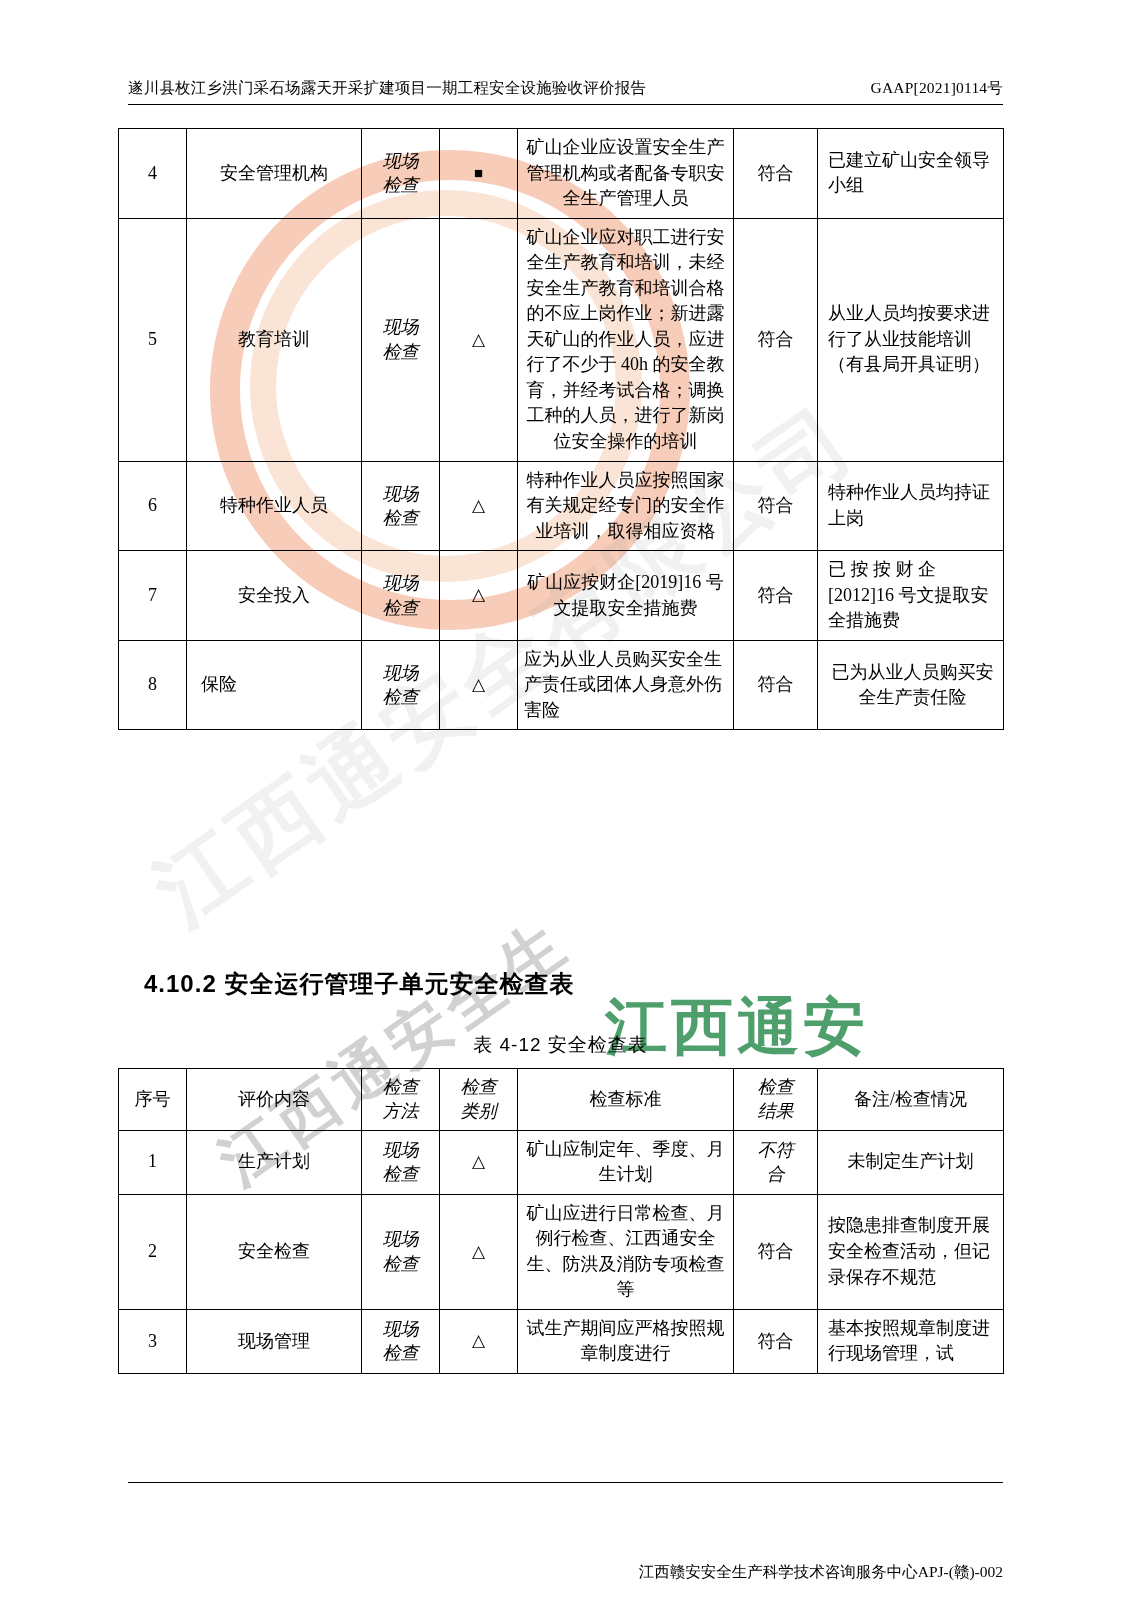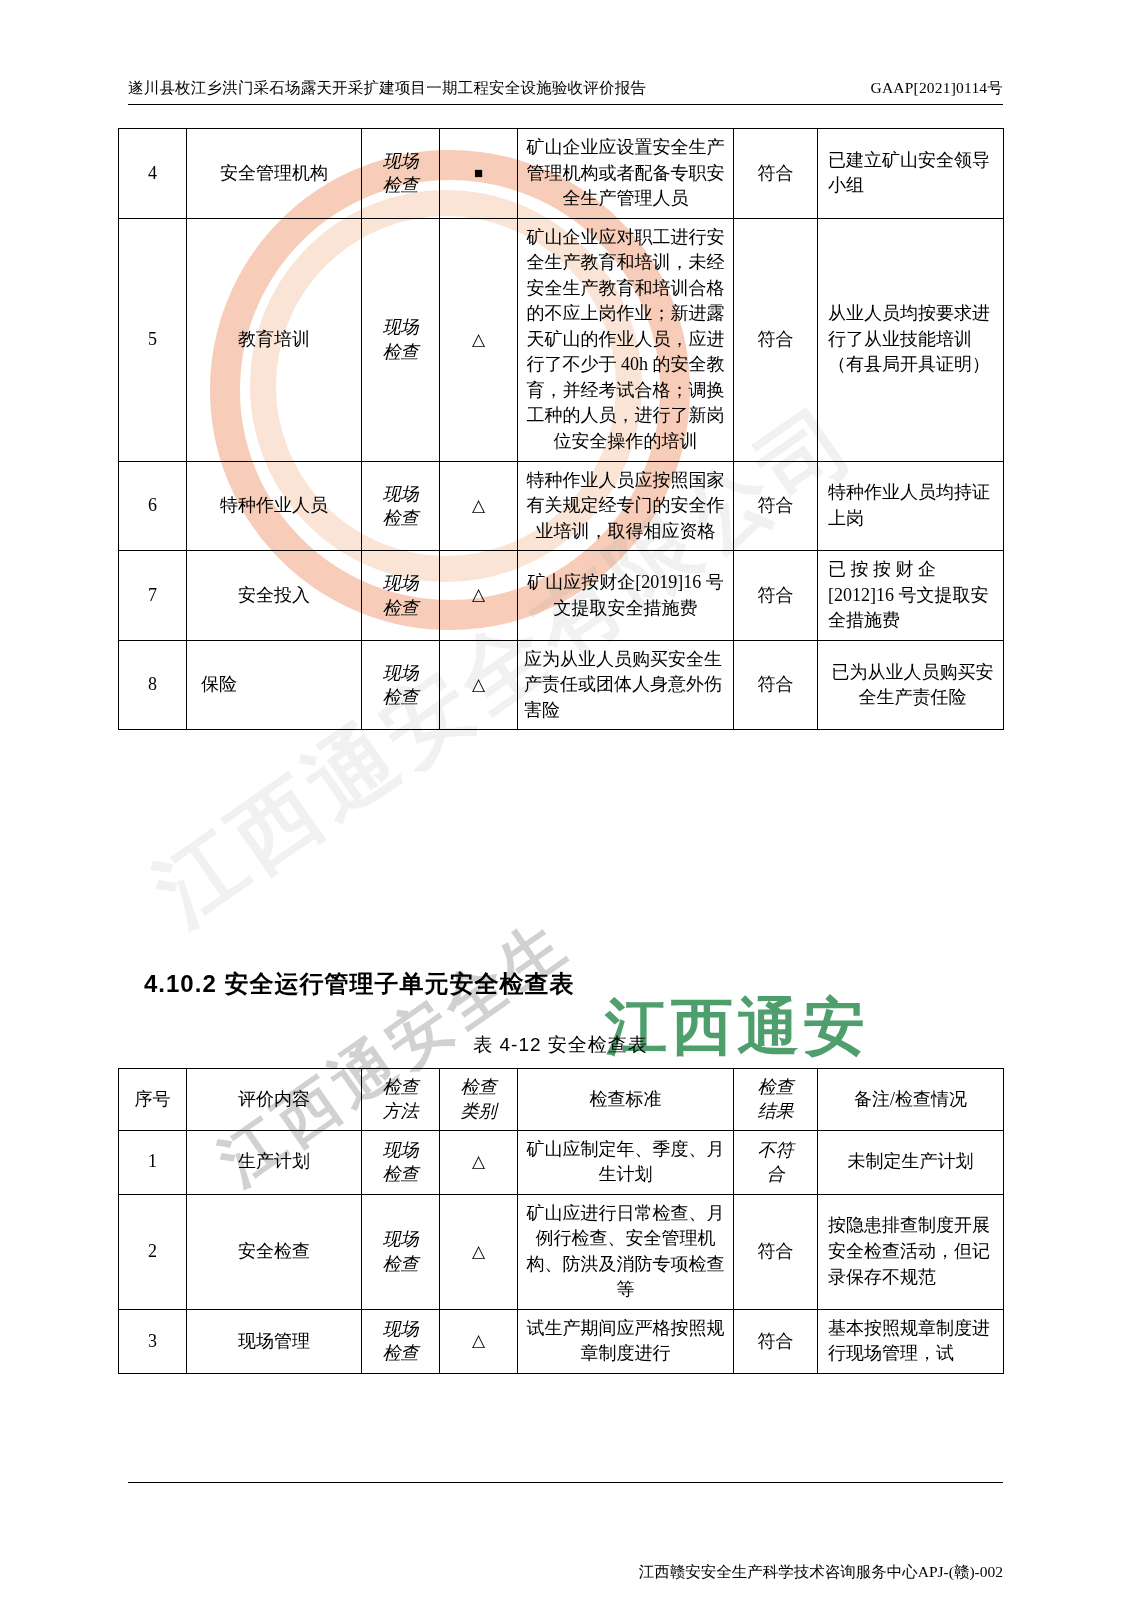--- a/index.html
+++ b/index.html
@@ -331,21 +331,21 @@
       </tr>
 
       <tr>
         <td class="num">2</td>
         <td>安全检查</td>
         <td class="two-line">
             <span class="stack">现场</span>
             <span class="stack">检查</span>
           </td>
         <td class="mark">△</td>
-        <td>矿山应进行日常检查、月例行检查、安全管理机构、防洪及消防专项检查等</td>
+        <td>矿山应进行日常检查、月例行检查、江西通安全生、防洪及消防专项检查等</td>
         <td>符合</td>
         <td style="text-align:left; padding-left:10px">按隐患排查制度开展安全检查活动，但记录保存不规范</td>
       </tr>
 
       <tr>
         <td class="num">3</td>
         <td>现场管理</td>
         <td class="two-line">
             <span class="stack">现场</span>
             <span class="stack">检查</span>

